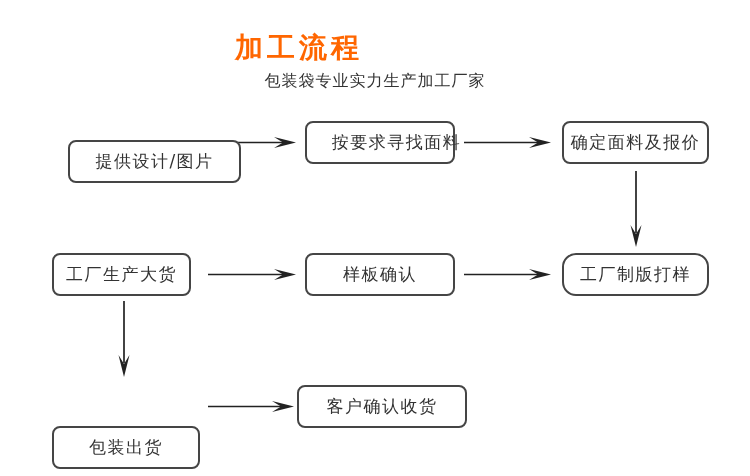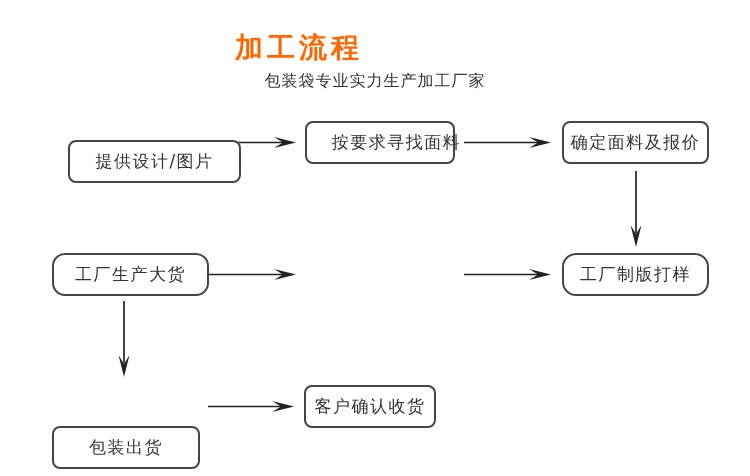--- a/index.html
+++ b/index.html
@@ -123,30 +123,33 @@
   </div>
 
   <div class="node" style="left:305px; top:121px; width:150px;padding-left:33px;">
     <span class="node-label">按要求寻找面料</span>
   </div>
 
   <div class="node" style="left:562px; top:121px; width:147px;text-align:right;">
     <span class="node-label">确定面料及报价</span>
   </div>
 
-  <div class="node" style="left:52px; top:253px; width:157px;border-radius:13px;">
+  <div class="node" style="left:52px; top:253px; width:139px;">
     <span class="node-label">工厂生产大货</span>
   </div>
 
+  <div class="node" style="left:305px; top:253px; width:150px;">
+    <span class="node-label">样板确认</span>
+  </div>
 
   <div class="node" style="left:562px; top:253px; width:147px;border-radius:14px;">
     <span class="node-label">工厂制版打样</span>
   </div>
 
   <div class="node" style="left:52px; top:385px; width:148px;margin-top:41px;">
     <span class="node-label">包装出货</span>
   </div>
 
-  <div class="node" style="left:304px; top:385px; width:132px;">
+  <div class="node" style="left:297px; top:385px; width:170px;">
     <span class="node-label">客户确认收货</span>
   </div>
 
 </div>
 
 </body></html>

